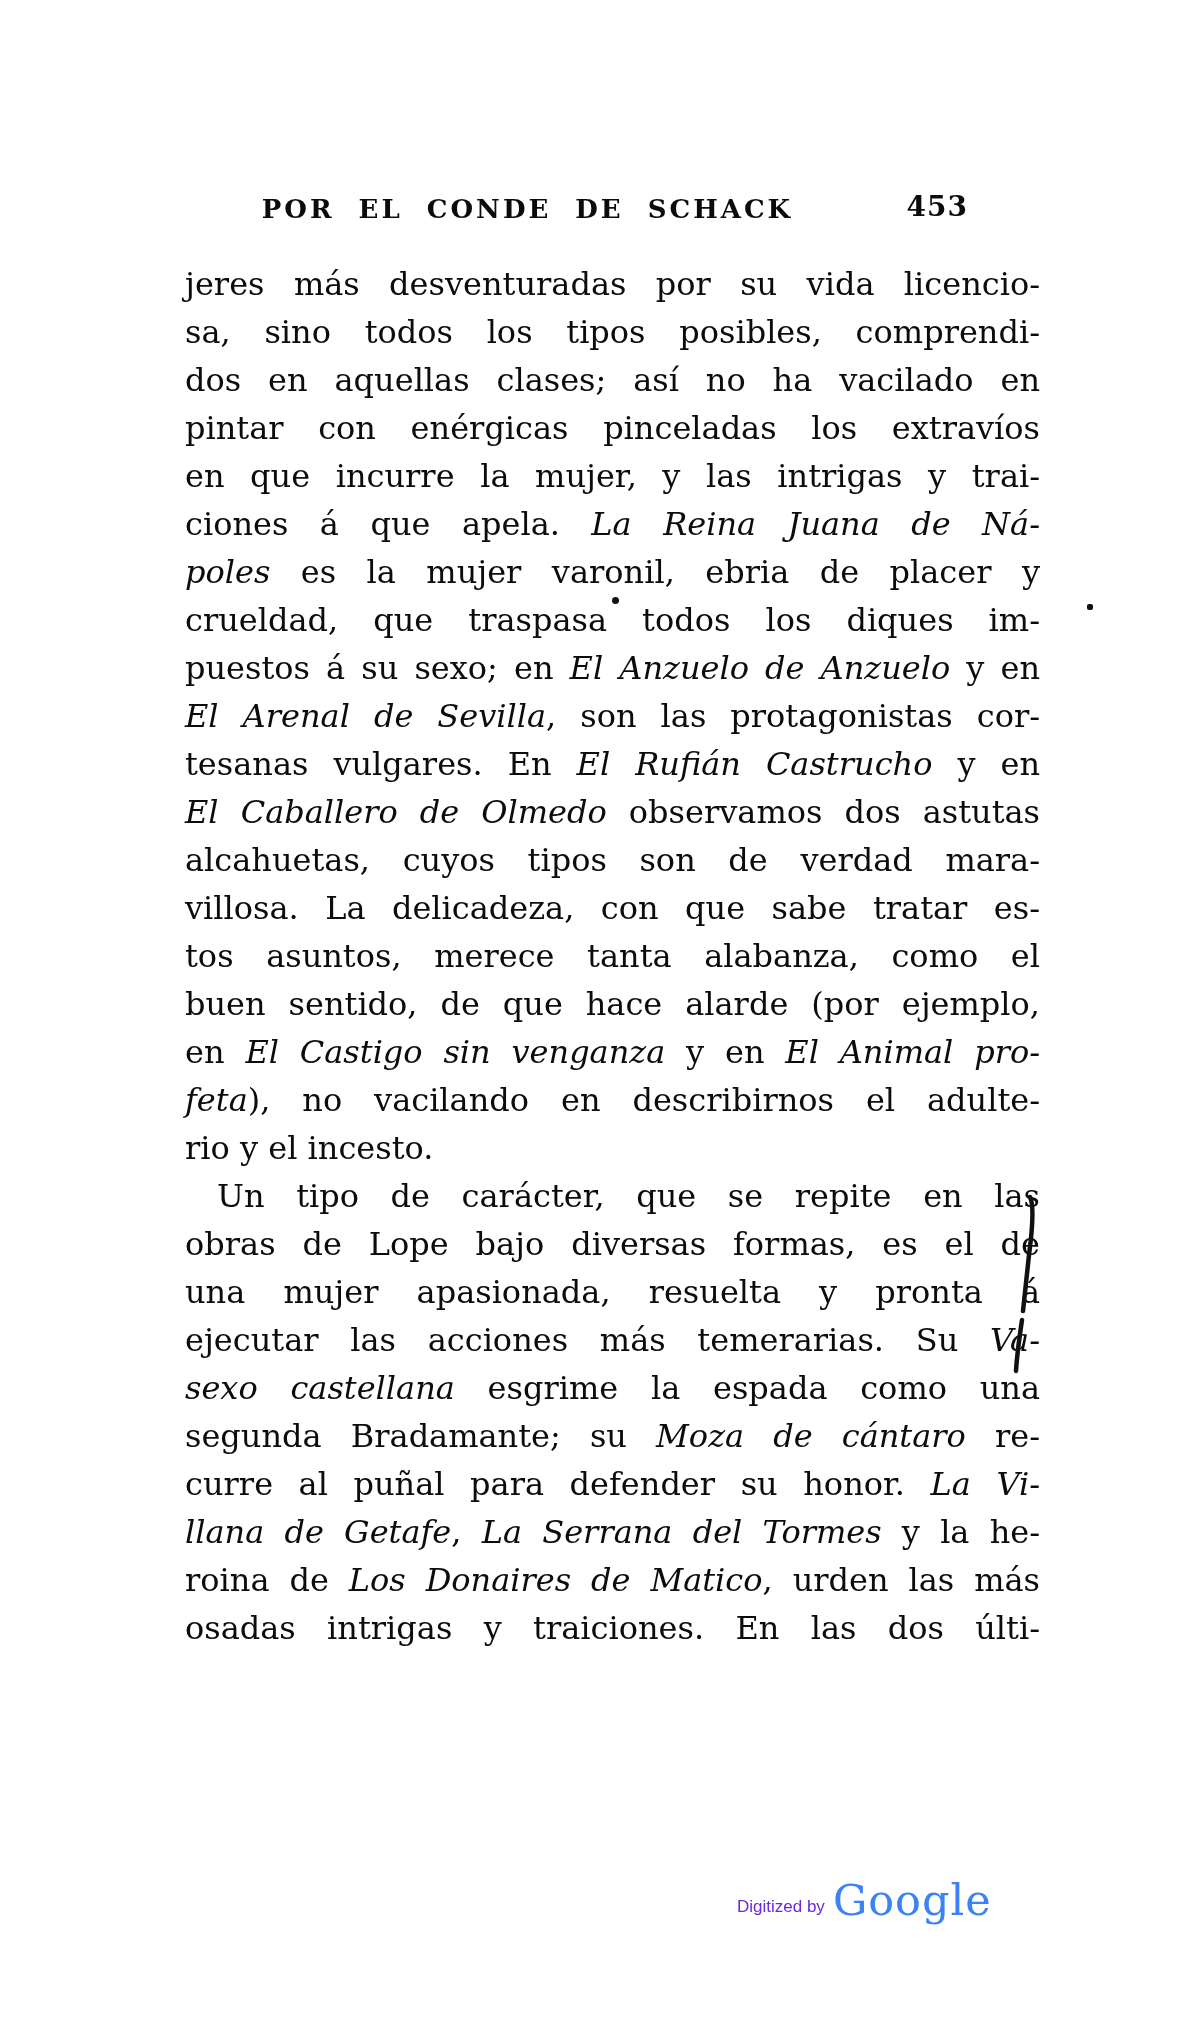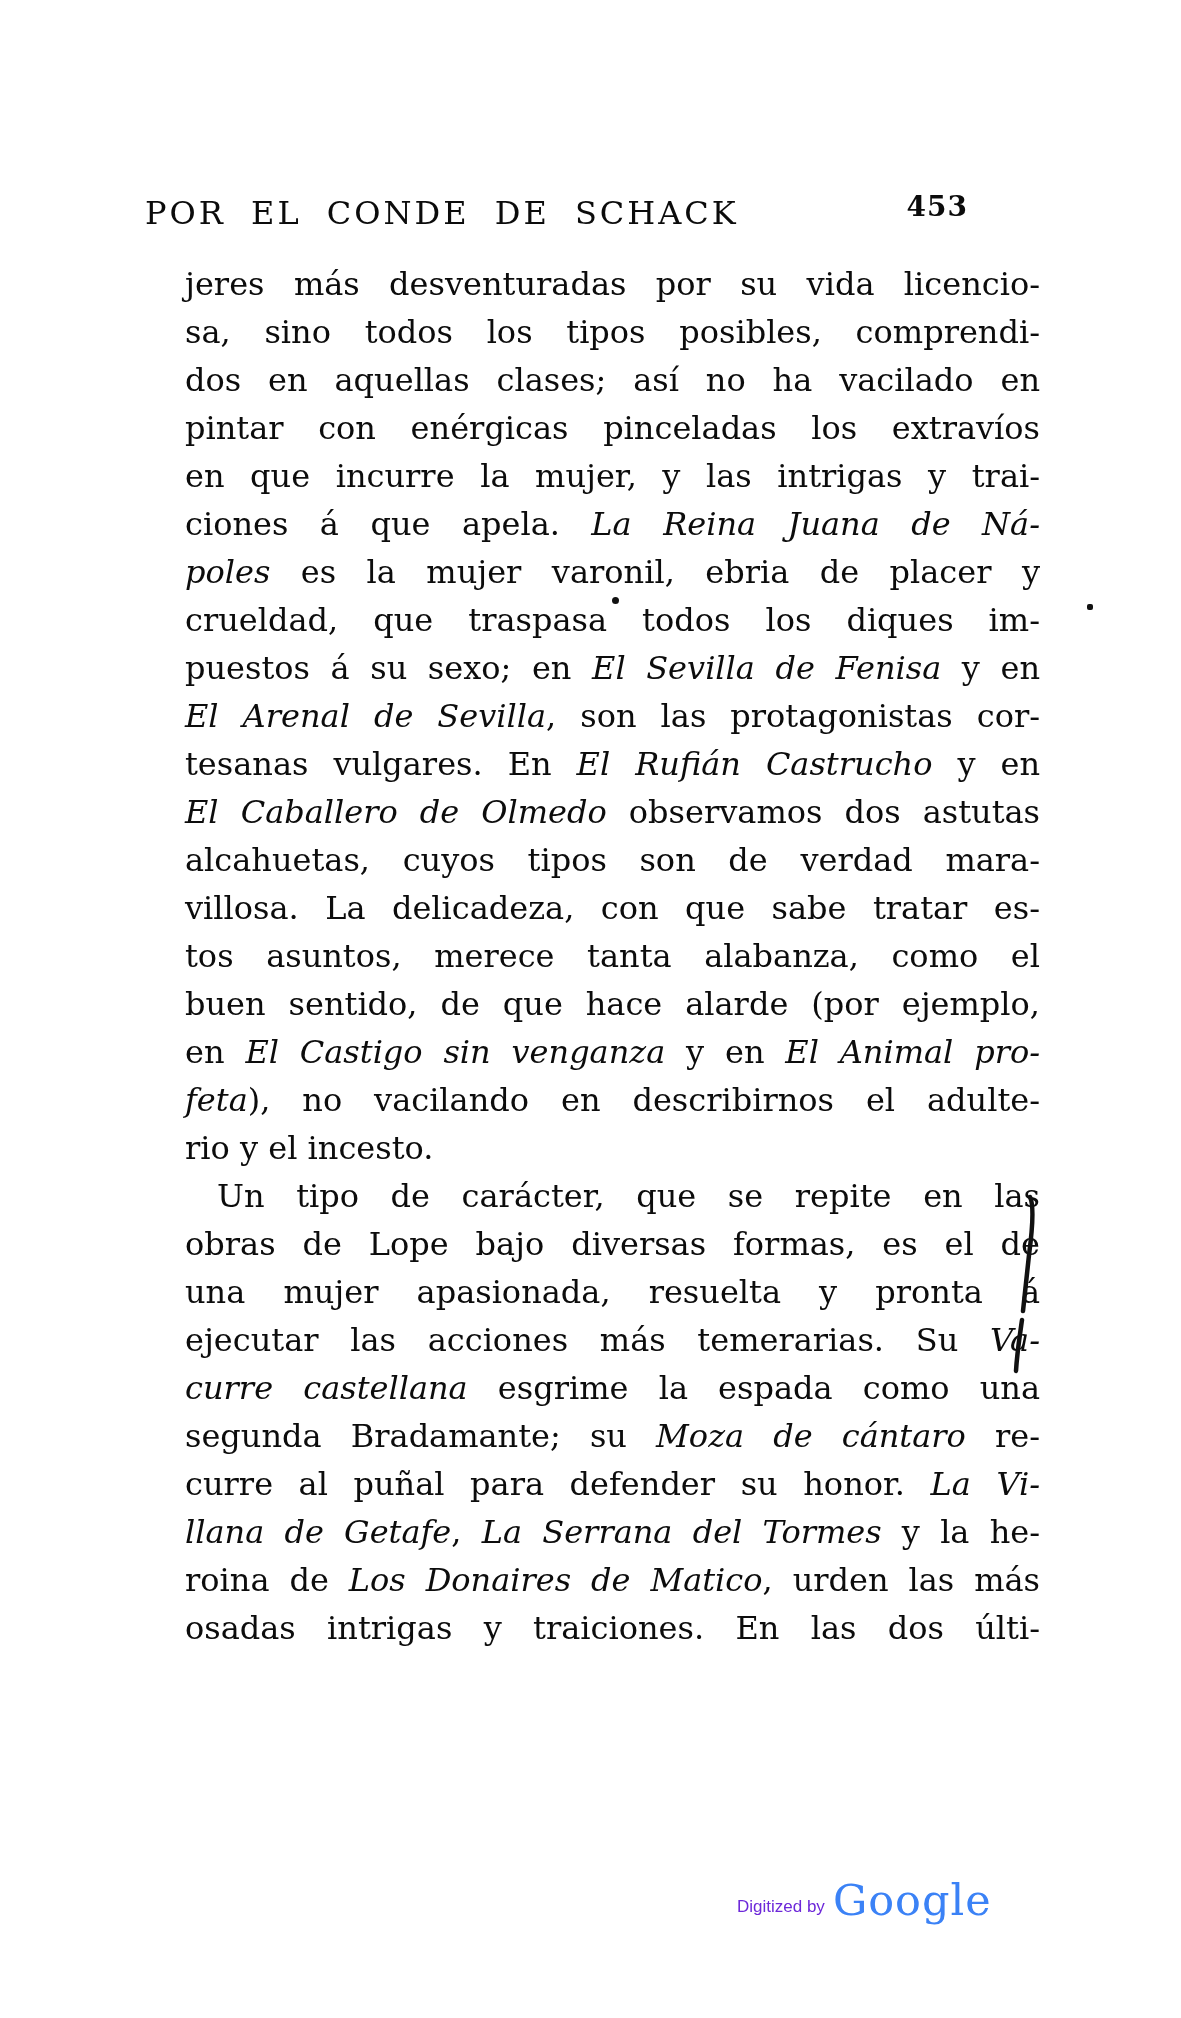--- a/index.html
+++ b/index.html
@@ -23,23 +23,23 @@
     top: 190px;
     left: 145px;
     width: 895px;
     height: 46px;
   }
   .header-title {
     position: absolute;
     left: 0;
     right: 130px;
     top: 4px;
-    text-align: left;
-    font-size: 32px;
-    font-weight: normal;
+    text-align: center;
+    font-size: 26px;
+    font-weight: bold;
     letter-spacing: 3px;
     word-spacing: 12px;
     white-space: nowrap;
     color: #0b0b0b;
   }
   .page-number {
     position: absolute;
     right: 72px;
     top: 0;
     font-size: 28px;
@@ -122,36 +122,36 @@
 
   <div class="body-text">
       <div class="text-line"><span>jeres más desventuradas por su vida licencio-</span></div>
       <div class="text-line"><span>sa, sino todos los tipos posibles, comprendi-</span></div>
       <div class="text-line"><span>dos en aquellas clases; así no ha vacilado en</span></div>
       <div class="text-line"><span>pintar con enérgicas pinceladas los extravíos</span></div>
       <div class="text-line"><span>en que incurre la mujer, y las intrigas y trai-</span></div>
       <div class="text-line"><span>ciones á que apela. </span><span class="it">La Reina Juana de Ná-</span></div>
       <div class="text-line"><span class="it">poles</span><span> es la mujer varonil, ebria de placer y</span></div>
       <div class="text-line"><span>crueldad, que traspasa todos los diques im-</span></div>
-      <div class="text-line"><span>puestos á su sexo; en </span><span class="it">El Sevilla de Fenisa</span><span> y en</span></div>
+      <div class="text-line"><span>puestos á su sexo; en </span><span class="it">El Anzuelo de Anzuelo</span><span> y en</span></div>
       <div class="text-line"><span class="it">El Arenal de Sevilla</span><span>, son las protagonistas cor-</span></div>
       <div class="text-line"><span>tesanas vulgares. En </span><span class="it">El Rufián Castrucho</span><span> y en</span></div>
       <div class="text-line"><span class="it">El Caballero de Olmedo</span><span> observamos dos astutas</span></div>
       <div class="text-line"><span>alcahuetas, cuyos tipos son de verdad mara-</span></div>
       <div class="text-line"><span>villosa. La delicadeza, con que sabe tratar es-</span></div>
       <div class="text-line"><span>tos asuntos, merece tanta alabanza, como el</span></div>
       <div class="text-line"><span>buen sentido, de que hace alarde (por ejemplo,</span></div>
       <div class="text-line"><span>en </span><span class="it">El Castigo sin venganza</span><span> y en </span><span class="it">El Animal pro-</span></div>
       <div class="text-line"><span class="it">feta</span><span>), no vacilando en describirnos el adulte-</span></div>
       <div class="text-line no-justify"><span>rio y el incesto.</span></div>
       <div class="text-line indent"><span>Un tipo de carácter, que se repite en las</span></div>
       <div class="text-line"><span>obras de Lope bajo diversas formas, es el de</span></div>
       <div class="text-line"><span>una mujer apasionada, resuelta y pronta á</span></div>
       <div class="text-line"><span>ejecutar las acciones más temerarias. Su </span><span class="it">Va-</span></div>
-      <div class="text-line"><span class="it">curre castellana</span><span> esgrime la espada como una</span></div>
+      <div class="text-line"><span class="it">sexo castellana</span><span> esgrime la espada como una</span></div>
       <div class="text-line"><span>segunda Bradamante; su </span><span class="it">Moza de cántaro</span><span> re-</span></div>
       <div class="text-line"><span>curre al puñal para defender su honor. </span><span class="it">La Vi-</span></div>
       <div class="text-line"><span class="it">llana de Getafe</span><span>, </span><span class="it">La Serrana del Tormes</span><span> y la he-</span></div>
       <div class="text-line"><span>roina de </span><span class="it">Los Donaires de Matico</span><span>, urden las más</span></div>
       <div class="text-line"><span>osadas intrigas y traiciones. En las dos últi-</span></div>
     </div>
 
   <svg class="margin-mark" viewBox="0 0 34 184" xmlns="http://www.w3.org/2000/svg">
     <path d="M 25,4 C 29,12 28,32 24,62 C 22,80 20,100 18,118" fill="none" stroke="#111" stroke-width="4.5" stroke-linecap="round"></path>
     <path d="M 17,127 C 15,141 12,160 11,178" fill="none" stroke="#111" stroke-width="4.5" stroke-linecap="round"></path>

